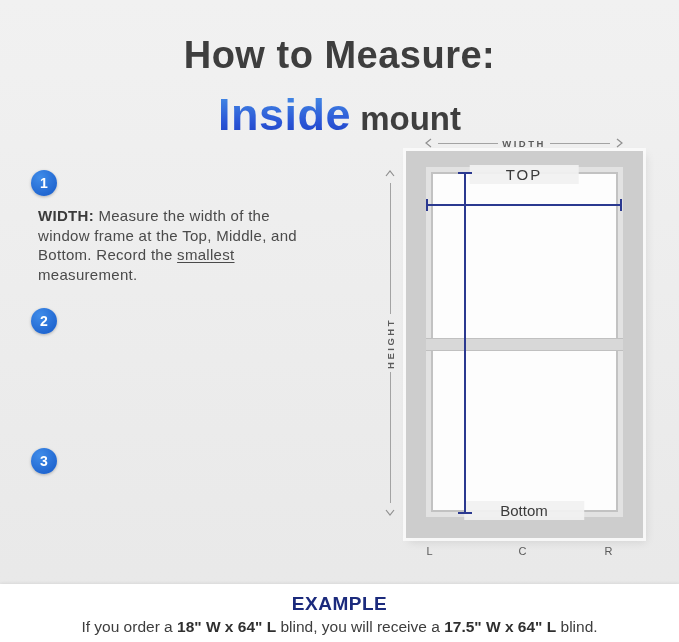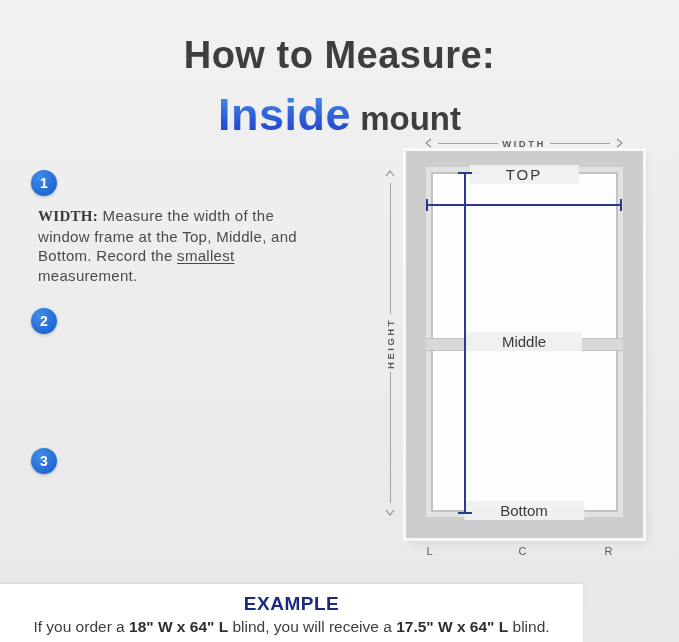--- a/index.html
+++ b/index.html
@@ -19,21 +19,21 @@
       -webkit-background-clip:text;background-clip:text;-webkit-text-fill-color:transparent;}
   }
   
   .step{position:absolute;left:31px;width:340px;}
   .step-badge{width:26px;height:26px;border-radius:50%;
     background:radial-gradient(circle at 35% 28%,#3f8ce9,#1e63ce 80%);
     color:#fff;font-size:14px;font-weight:700;display:flex;align-items:center;
     justify-content:center;box-shadow:0 1px 3px rgba(0,0,0,.25);}
   .step-text{margin:10px 0 0 7px;width:282px;font-size:15px;line-height:19.5px;
     color:#4a4a4a;letter-spacing:.3px;}
-  .step-text b{color:#3b3b3b;font-weight:700;font-family:Liberation Serif, serif;}
+  .step-text b{color:#3b3b3b;font-weight:700;}
   .u{text-decoration:underline;text-underline-offset:2px;}
   #step1{top:170px;} #step2{top:308px;} #step3{top:448px;}
   
   .arrow-h{position:absolute;left:424px;top:136px;width:200px;height:14px;
     display:flex;align-items:center;gap:4px;}
   .arrow-v{position:absolute;left:383px;top:169px;width:14px;height:348px;
     display:flex;flex-direction:column;align-items:center;gap:4px;}
   .aline-h{flex:1;height:1px;background:#a3a3a3;}
   .aline-v{flex:1;width:1px;background:#a3a3a3;}
   .alabel{font-size:9.5px;font-weight:600;color:#5c5c5c;letter-spacing:2.5px;white-space:nowrap;}
@@ -60,21 +60,21 @@
   .measure-h::before{left:0;} .measure-h::after{right:0;}
   .measure-v{position:absolute;left:464px;top:172px;width:2px;height:342px;
     background:#2b3990;z-index:5;}
   .measure-v::before,.measure-v::after{content:"";position:absolute;left:-6px;
     width:14px;height:2px;background:#2b3990;}
   .measure-v::before{top:0;} .measure-v::after{bottom:0;}
   .lcr{position:absolute;top:545px;transform:translateX(-50%);font-size:11px;
     color:#5a5a5a;letter-spacing:1px;}
   #lcr-l{left:430px;} #lcr-c{left:523px;} #lcr-r{left:609px;}
   
-  .footer{position:absolute;left:0;top:584px;width:583px;height:58px;background:#ffffff;
+  .footer{position:absolute;left:0;top:584px;width:679px;height:58px;background:#ffffff;
     box-shadow:0 -1px 3px rgba(0,0,0,.07);text-align:center;}
   .footer-heading{margin-top:9px;font-size:19px;font-weight:700;color:#1b2a7c;letter-spacing:.5px;}
   .footer-line{margin-top:3px;font-size:15.5px;color:#3d3d3d;}
   .footer-line b{color:#2f2f2f;font-weight:700;}
 </style>
 </head>
 <body>
 
 <div class="poster">
 
@@ -120,21 +120,20 @@
 
   <div class="window-frame">
     <div class="window-opening">
       <div class="window-sash">
         <div class="window-rail"></div>
       </div>
     </div>
   </div>
 
   <div class="pos-label" id="label-top">TOP</div>
-  <div class="pos-label" id="label-middle">Middle</div>
   <div class="pos-label" id="label-bottom">Bottom</div>
 
   <div class="measure-h"></div>
   <div class="measure-v"></div>
 
   <div class="lcr" id="lcr-l">L</div>
   <div class="lcr" id="lcr-c">C</div>
   <div class="lcr" id="lcr-r">R</div>
 
   <div class="footer">

